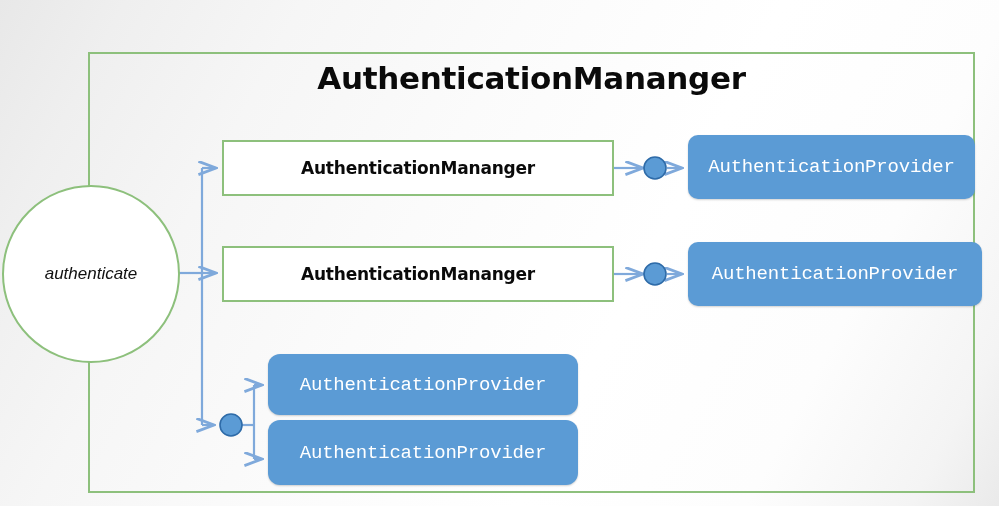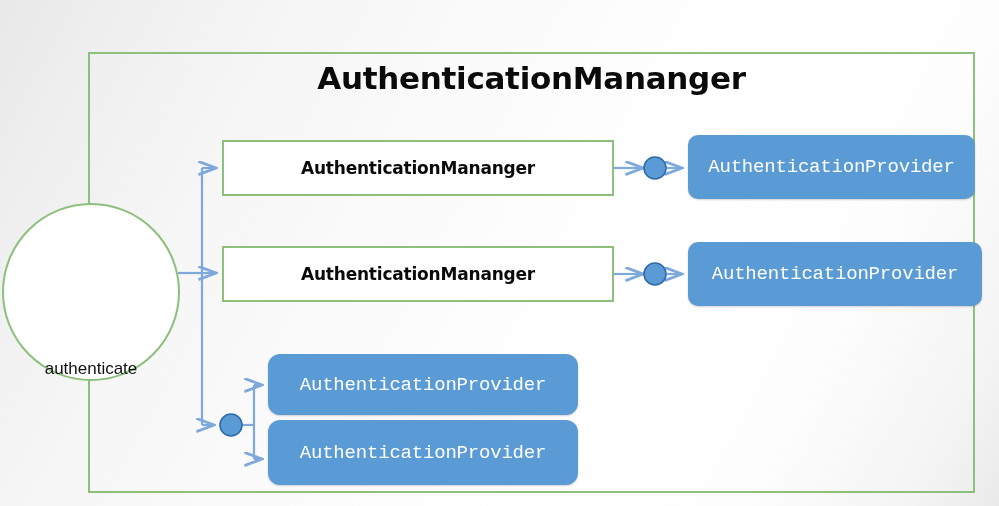--- a/index.html
+++ b/index.html
@@ -111,30 +111,31 @@
   }
   #provider-box-1 { left: 688px; top: 135px; width: 287px; height: 64px; }
   #provider-box-2 { left: 688px; top: 242px; width: 294px; height: 64px; }
   #provider-box-3 { left: 268px; top: 354px; width: 310px; height: 61px; border-radius: 12px; }
   #provider-box-4 { left: 268px; top: 420px; width: 310px; height: 65px; border-radius: 12px; }
 
   
   #authenticate-node {
     position: absolute;
     left: 2px;
-    top: 203px;
+    top: 185px;
     width: 178px;
     height: 178px;
     border-radius: 50%;
     border: 2px solid #8DC07C;
     background: #ffffff;
     box-sizing: border-box;
     display: flex;
-    align-items: flex-end;
+    align-items: center;
     justify-content: center;
+    font-style: italic;
   }
   #authenticate-node .label {
     font-family: "Liberation Sans", sans-serif;
     font-size: 17px;
     font-weight: normal;
     color: #111111;
     white-space: nowrap;
   }
 </style>
 </head>

